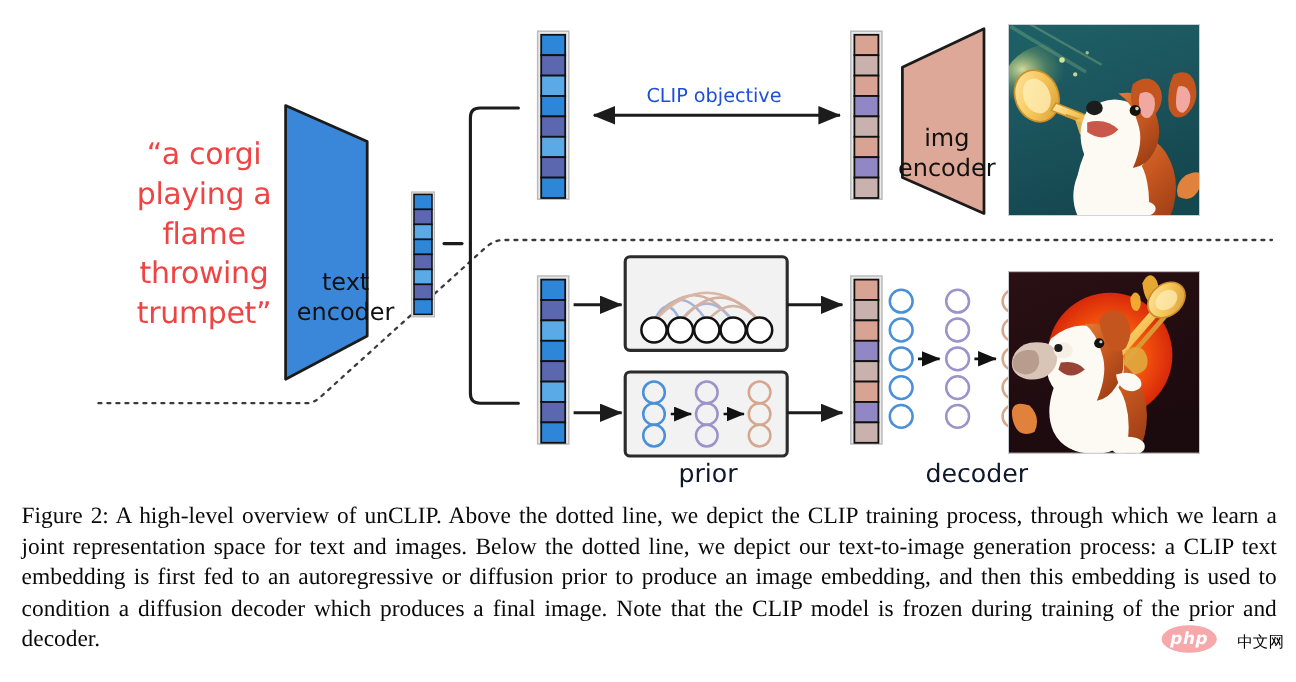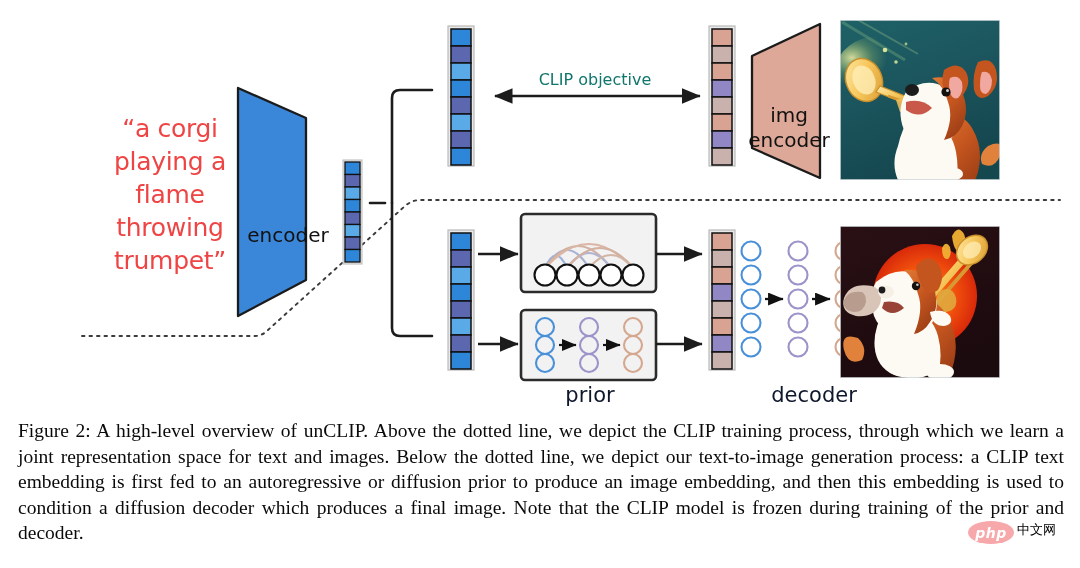--- a/index.html
+++ b/index.html
@@ -51,21 +51,21 @@
     text-align: center;
   }
   #prior-label   { left: 540px; top: 383px; width: 100px; }
   #decoder-label { left: 762px; top: 383px; width: 104px; }
 
   .clip-objective-label {
     position: absolute;
     left: 500px; top: 70px;
     width: 190px;
     text-align: center;
-    color: #0f766e;
+    color: #1d4ed8;
     font-size: 16px;
     font-family: "DejaVu Sans", sans-serif;
   }
 
   
   .caption {
     position: absolute;
     left: 18px; top: 418px;
     width: 1046px;
     font-family: "Liberation Serif", serif;
@@ -75,22 +75,22 @@
     text-align: justify;
     text-justify: inter-word;
   }
   .caption .lbl { font-family: Liberation Serif, serif; }
 
   
   .watermark {
     position: absolute;
     left: 968px; top: 521px;
     display: flex;
-    align-items: flex-start;
-    gap: 3px;
+    align-items: flex-end;
+    gap: 17px;
   }
   .wm-badge {
     width: 46px; height: 23px;
     border-radius: 50%;
     background: #f7a8ab;
     color: #ffffff;
     font-family: "DejaVu Sans", sans-serif;
     font-style: italic;
     font-weight: bold;
     font-size: 14px;
@@ -434,20 +434,21 @@
         <rect x="712" y="318" width="20" height="17" fill="#d8a393"></rect>
         <rect x="712" y="335" width="20" height="17" fill="#9087c4"></rect>
         <rect x="712" y="352" width="20" height="17" fill="#c9b2ad"></rect>
       </g>
     </g>
   </svg>
 
   <div class="prompt-text">“a corgi playing a flame throwing trumpet”</div>
 
   <div class="enc-label" id="text-encoder-label">
+    <div>text</div>
     <div>encoder</div>
   </div>
 
   <div class="enc-label" id="img-encoder-label">
     <div>img</div>
     <div>encoder</div>
   </div>
 
   <div class="clip-objective-label">CLIP objective</div>
 

